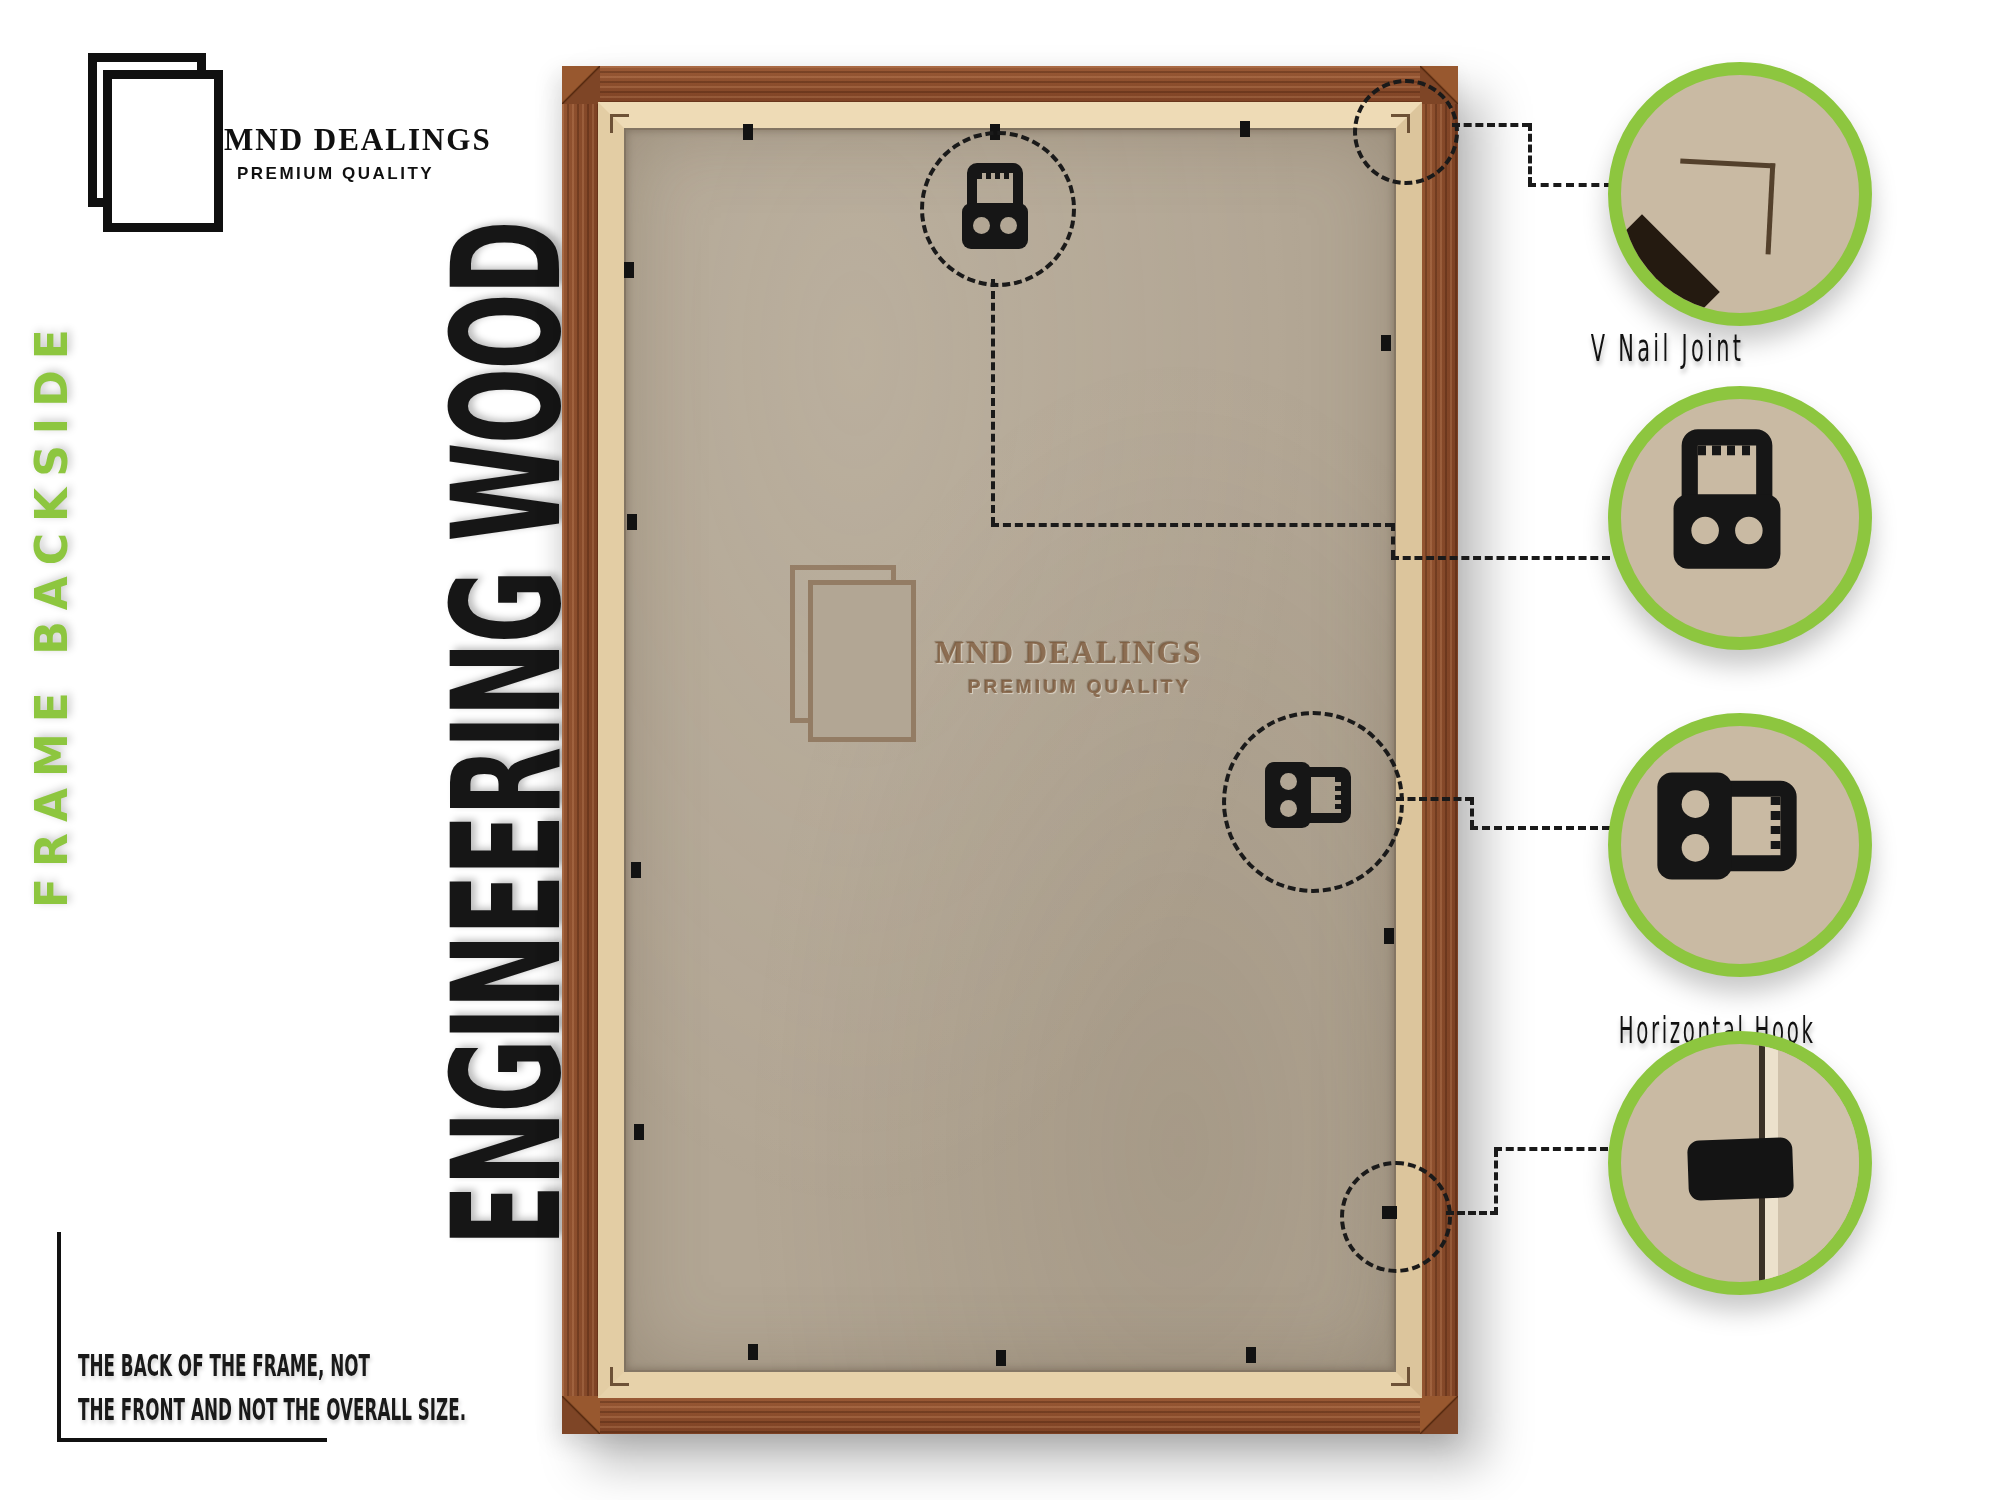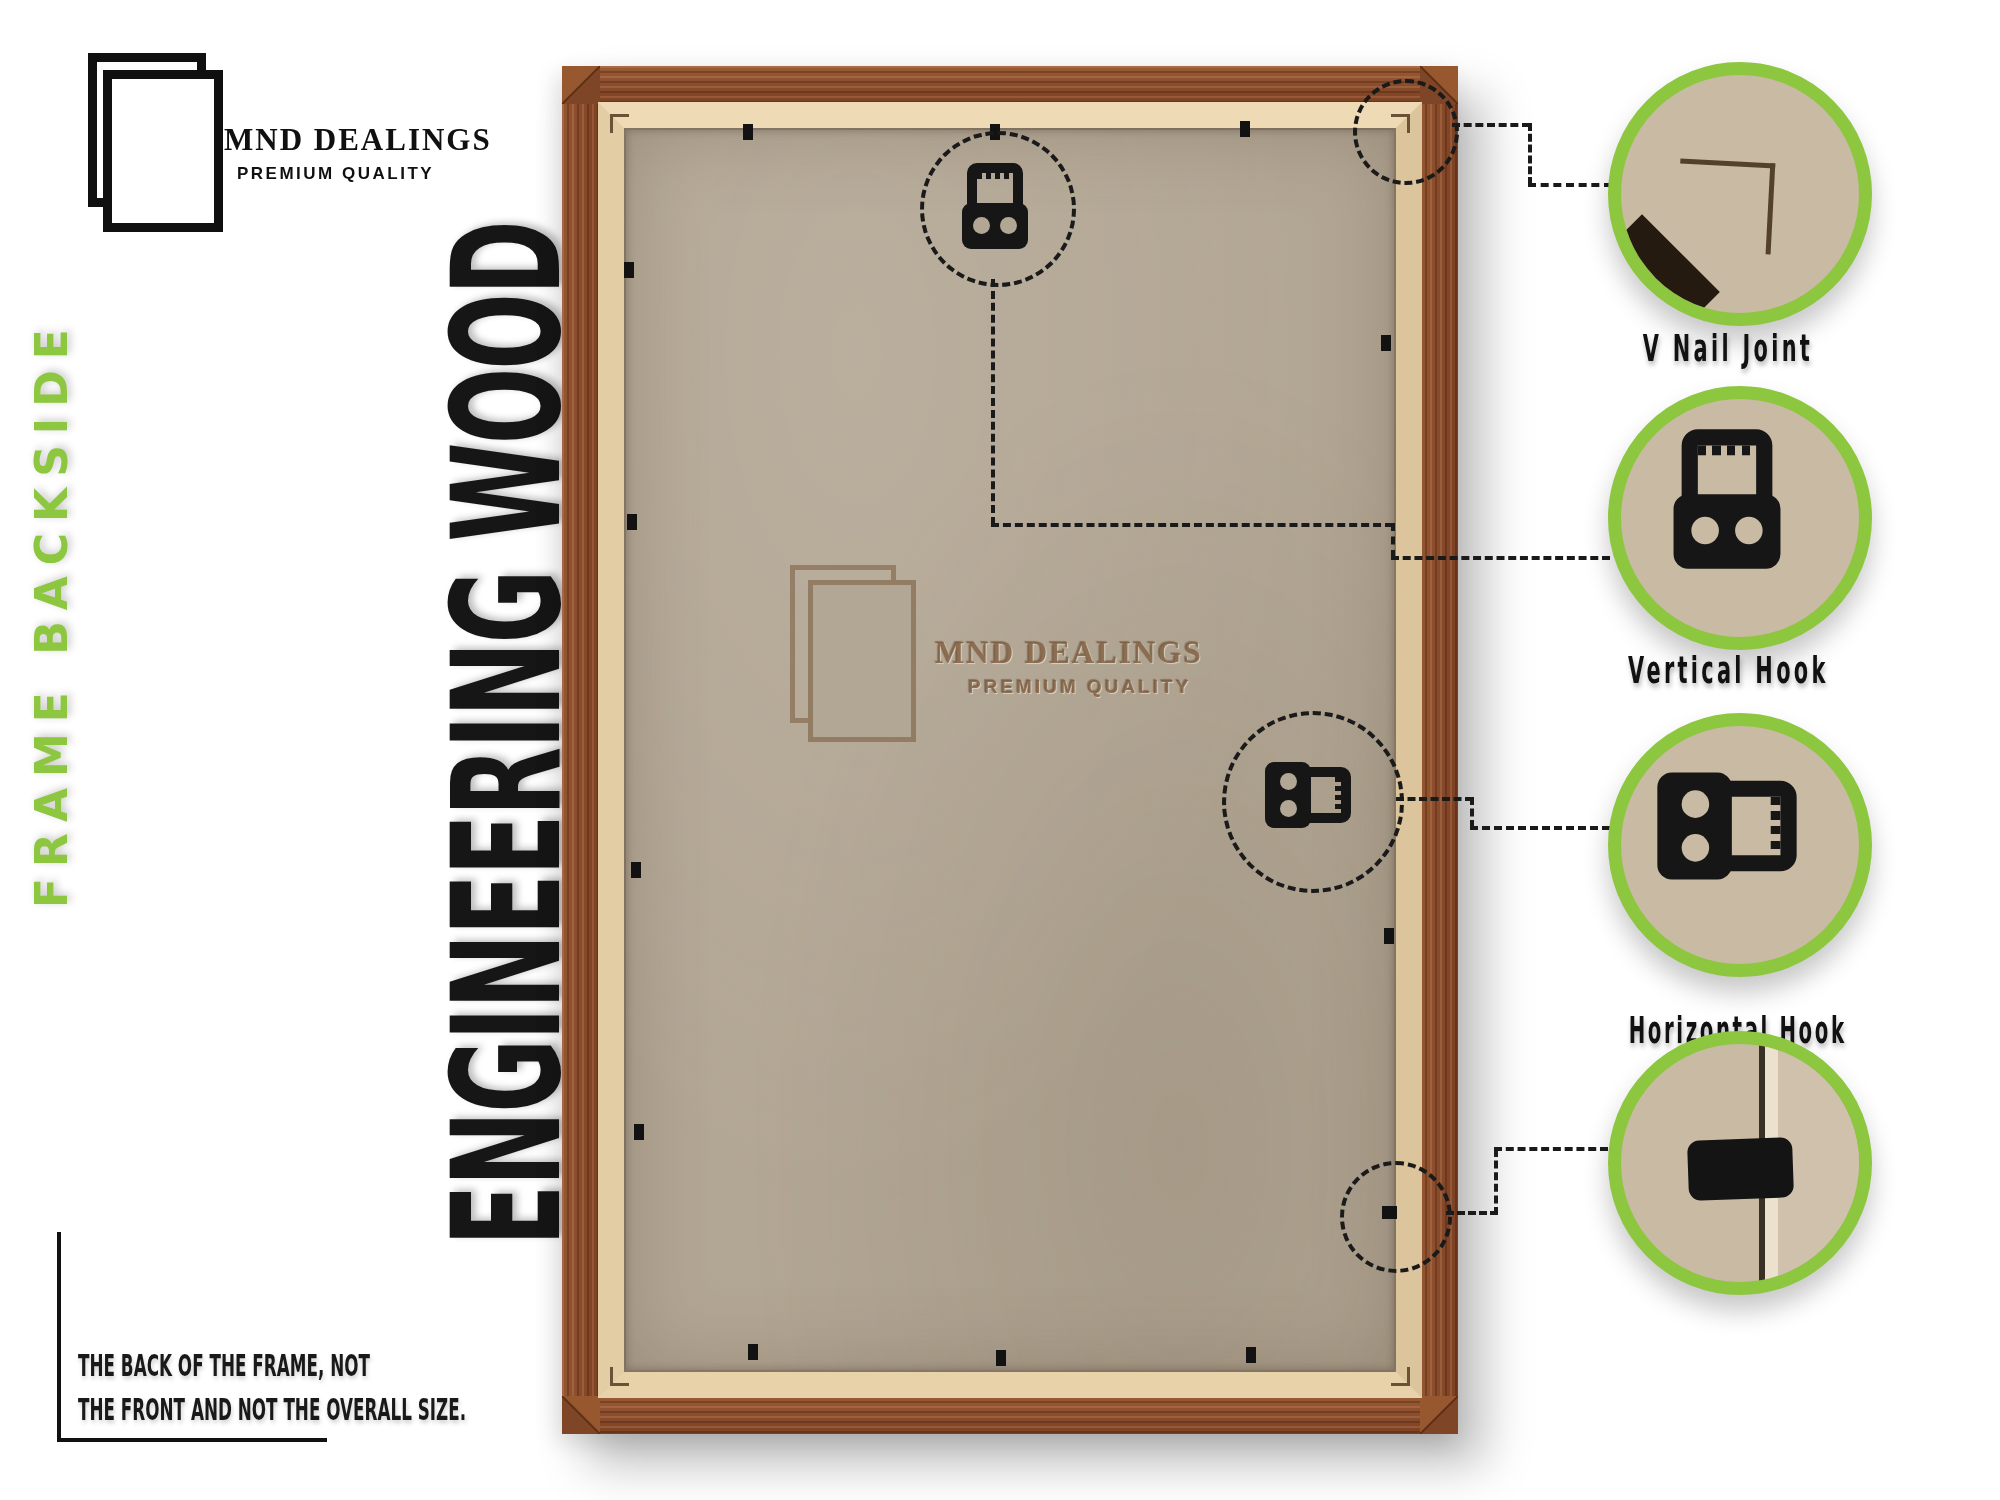--- a/index.html
+++ b/index.html
@@ -70,21 +70,21 @@
 
   
   .dash-circle{position:absolute;border:4px dashed #1a1a1a;border-radius:50%;}
   .dash-h{position:absolute;border-top:4px dashed #1a1a1a;height:0;}
   .dash-v{position:absolute;border-left:4px dashed #1a1a1a;width:0;}
 
   
   .callout-circle{position:absolute;left:1608px;width:238px;height:238px;border-radius:50%;
                   border:13px solid #8dc63f;background:#c9baa3;overflow:hidden;
                   box-shadow:0 16px 26px rgba(0,0,0,.22);}
-  .callout-label{position:absolute;left:1528px;width:400px;text-align:center;font-weight:bold;
+  .callout-label{position:absolute;left:1528px;width:400px;font-weight:normal;
                  font-size:38px;color:#111;font-family:"DejaVu Sans",sans-serif;
                  text-shadow:2px 4px 7px rgba(0,0,0,.28);white-space:nowrap;}
   .vn-groove{position:absolute;left:24%;top:36%;width:38%;height:36%;
              border-top:5px solid #54412c;border-right:5px solid #54412c;transform:rotate(3deg);}
   .vn-shadow{position:absolute;left:-34px;bottom:-34px;width:110px;height:110px;
              background:#241a10;transform:rotate(45deg);}
   .sc-right{position:absolute;left:60%;top:0;width:40%;height:100%;background:#cfc1ab;}
   .sc-line{position:absolute;left:58%;top:0;width:6px;height:100%;background:#3a3126;}
   .sc-strip{position:absolute;left:calc(58% + 6px);top:0;width:13px;height:100%;background:#ece1cc;}
   .sc-tab{position:absolute;left:28%;top:40%;width:44%;height:25%;background:#141414;
@@ -212,23 +212,20 @@
 
   <div class="callout-circle" style="top:386px;">
     <div class="hook" style="left:73px;top:57px;transform:scale(1.62);--hole:#c9baa3;">
       <div class="hook-loop"></div>
       <div class="hook-plate">
         <div class="hole h1"></div>
         <div class="hole h2"></div>
       </div>
     </div>
   </div>
-  <div class="callout-label" style="top:648px;">
-    <span class="cxc" style="transform:scaleX(0.55);letter-spacing:6px;">Vertical Hook</span>
-  </div>
 
   <div class="callout-circle" style="top:713px;">
     <div class="hook" style="left:73px;top:57px;transform:scale(1.62) rotate(90deg);--hole:#c9baa3;">
       <div class="hook-loop"></div>
       <div class="hook-plate">
         <div class="hole h1"></div>
         <div class="hole h2"></div>
       </div>
     </div>
   </div>

